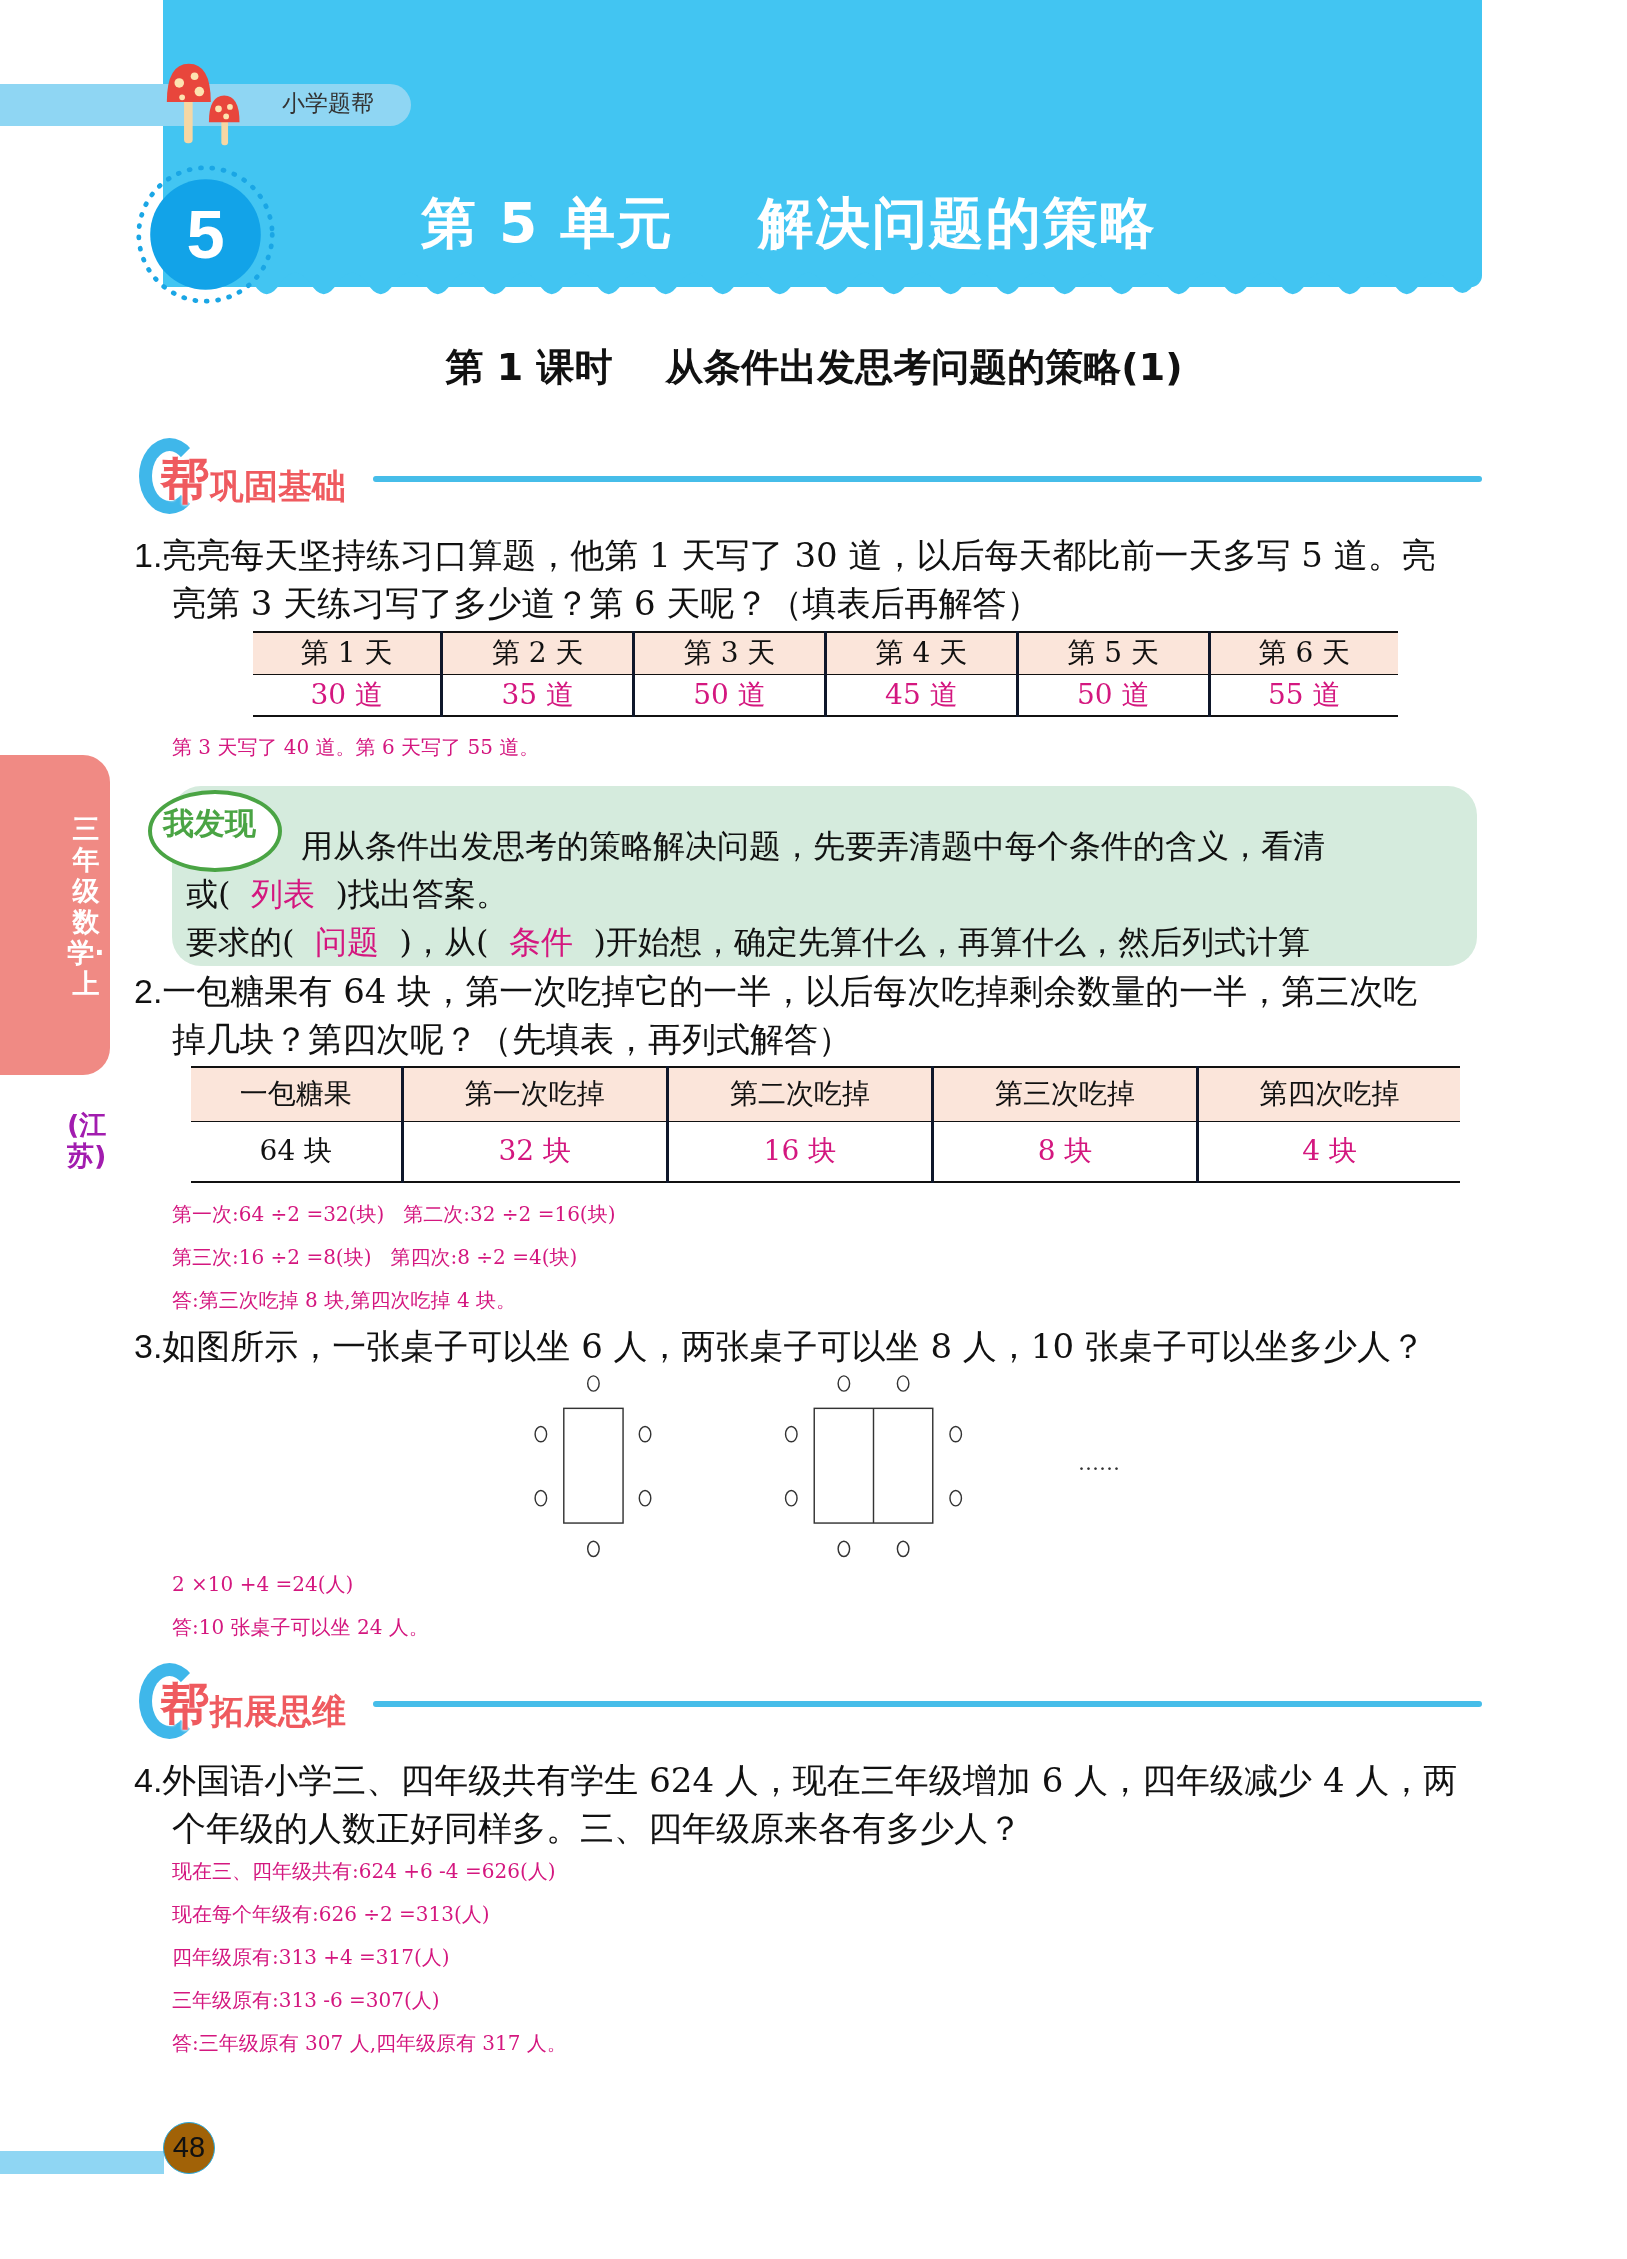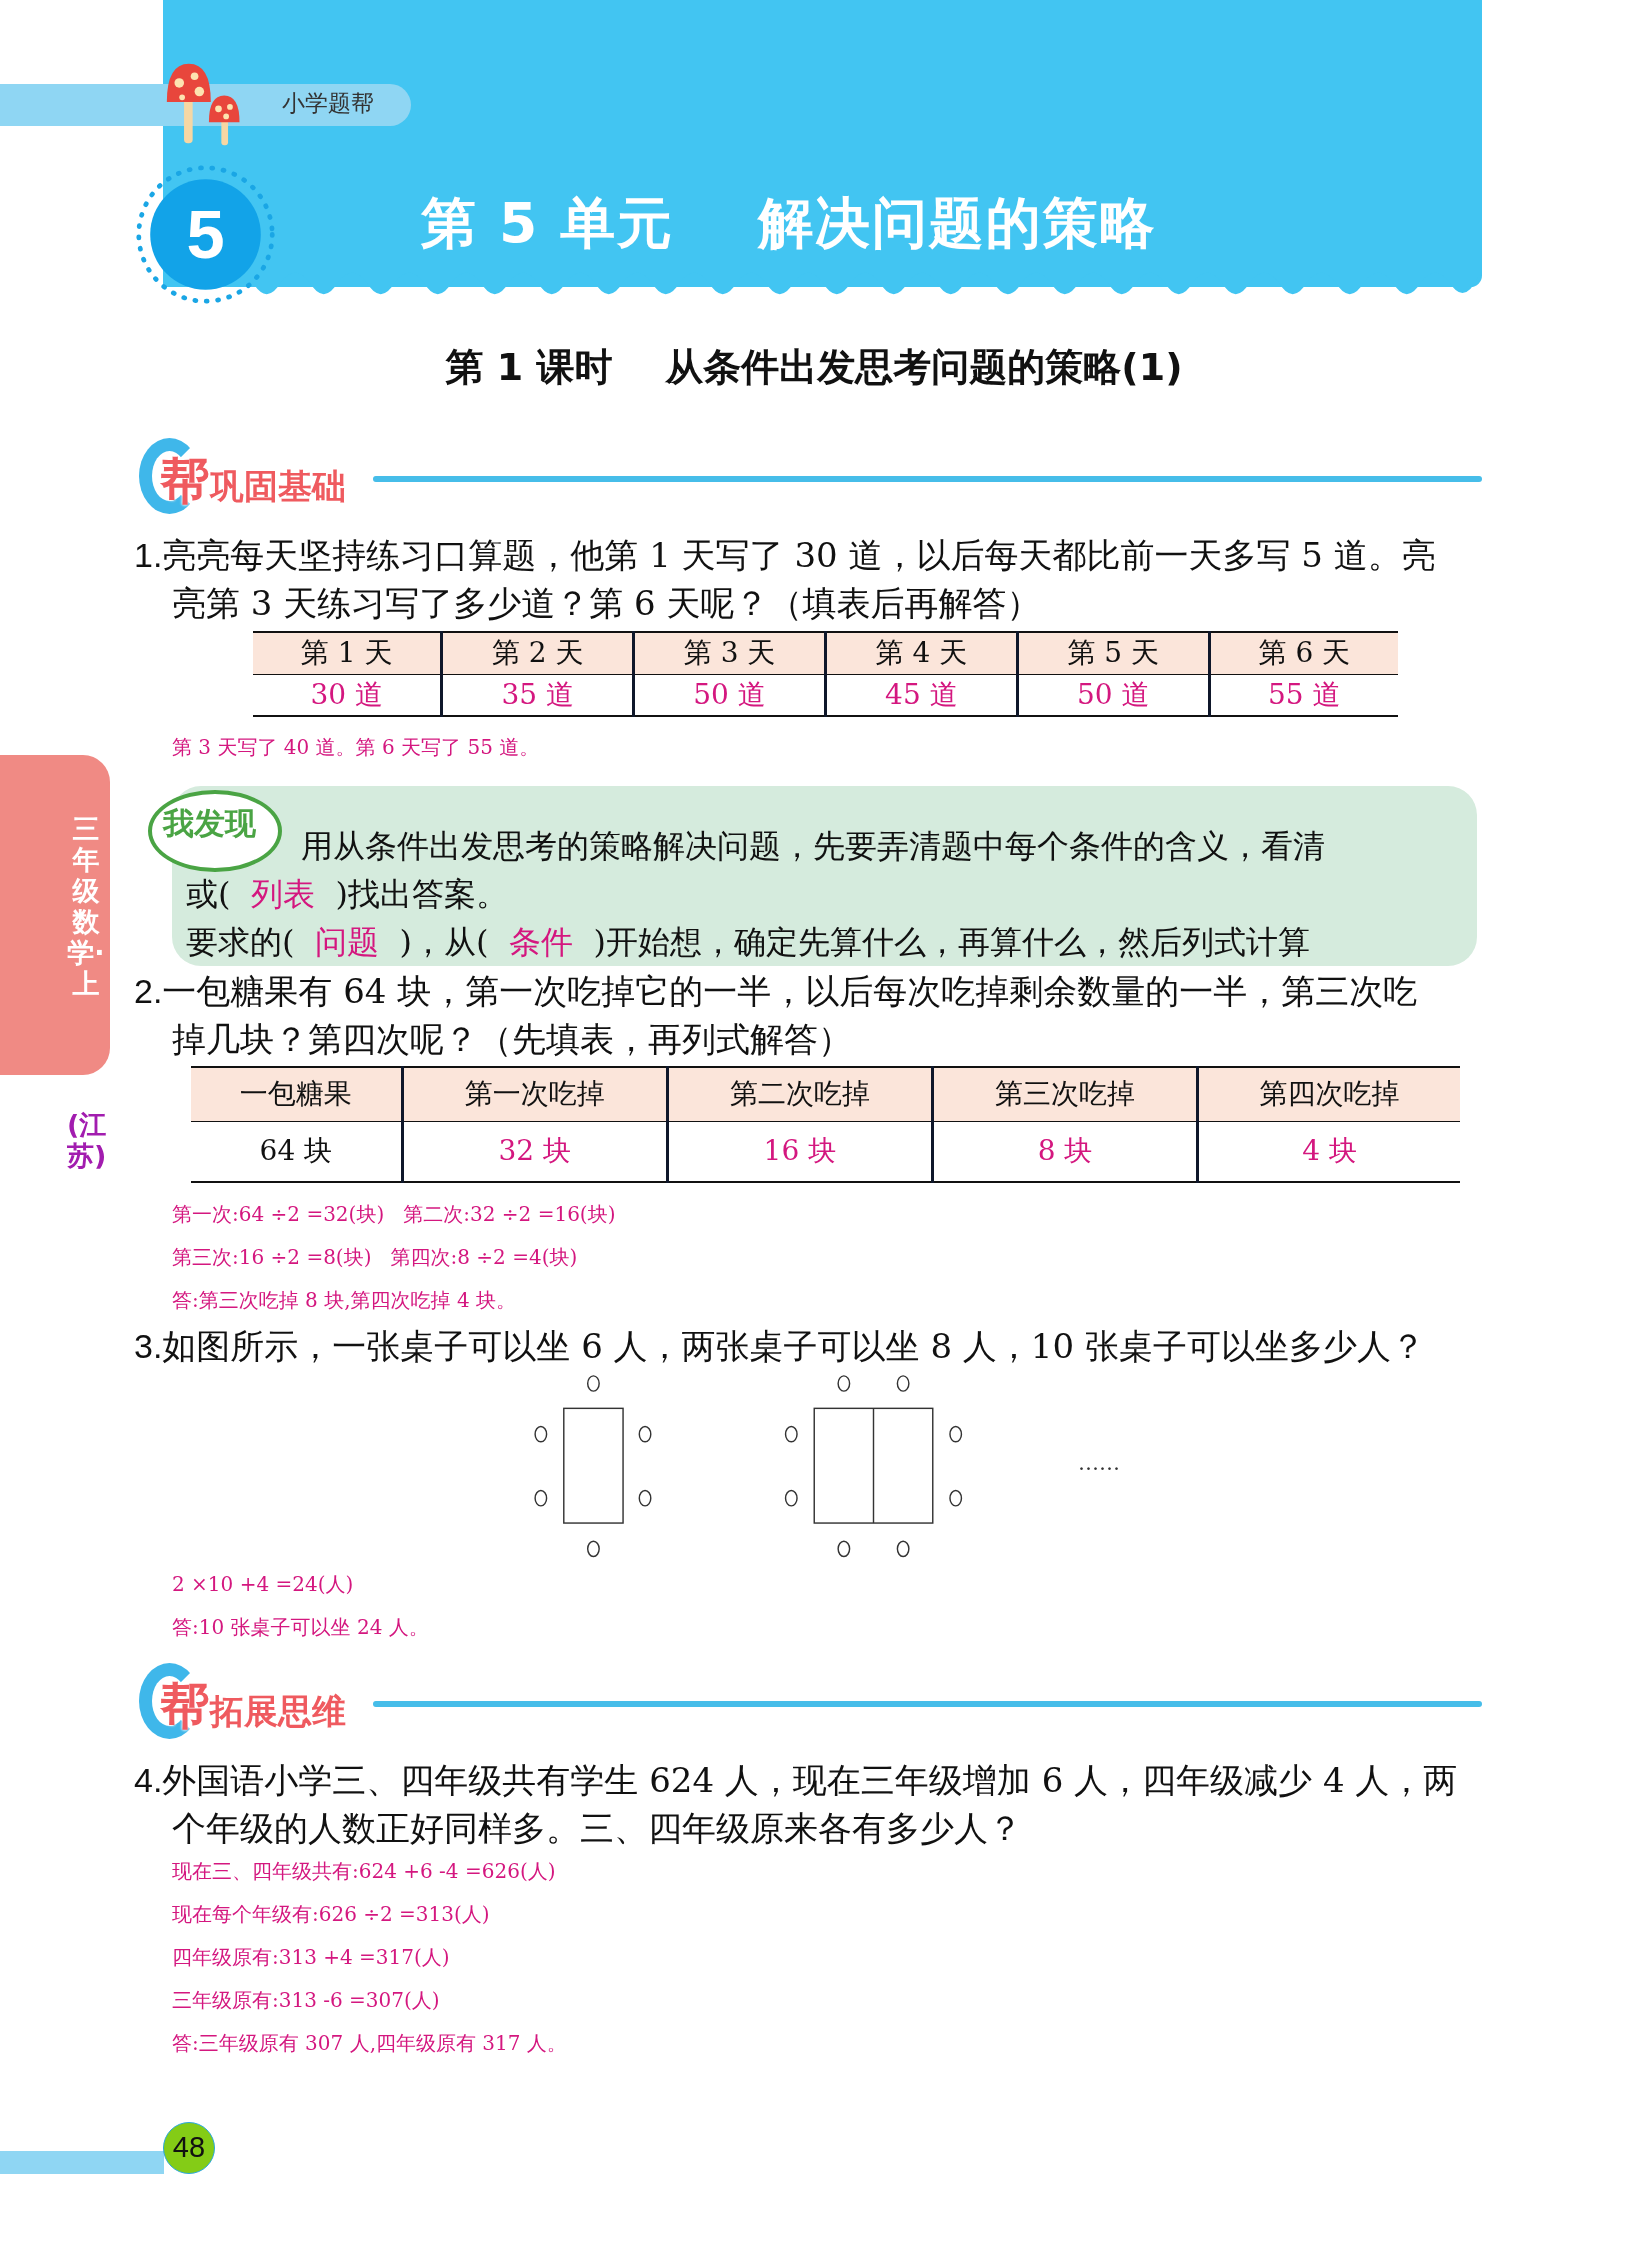--- a/index.html
+++ b/index.html
@@ -30,21 +30,21 @@
   .pink{color:#d4177f;}
   .discover{left:172px;top:786px;width:1305px;height:180px;background:#d5ebdd;border-radius:29px;}
   .discover-bubble{left:148px;top:790px;width:134px;height:82px;border:4.8px solid #4aa444;border-radius:50%;background:#fff;box-sizing:border-box;}
   .discover-label{left:163px;top:803px;font-family:"DejaVu Sans",sans-serif;font-weight:bold;font-size:31px;color:#4aa444;}
   .discover-text{left:186px;top:822px;width:1281px;font-size:32px;line-height:48px;}
   .discover-text .blank{display:inline-block;text-align:center;color:#d4177f;}
   .side-tab{left:0;top:755px;width:110px;height:320px;background:#f08a84;border-radius:0 27px 27px 0;}
   .side-text{left:67px;top:813px;width:38px;font-family:"DejaVu Sans",sans-serif;font-weight:bold;font-size:27px;color:#fff;line-height:31px;text-align:center;}
   .side-region{left:67px;top:1109px;width:38px;font-family:"DejaVu Sans",sans-serif;font-weight:bold;font-size:27px;color:#a21caf;line-height:31px;text-align:right;}
   .page-band{left:0;top:2151px;width:164px;height:23px;background:#8fd6f3;}
-  .page-circle{left:163px;top:2122px;width:52px;height:52px;border:1.9px solid #2aa8dc;border-radius:50%;background:#84cc16;box-sizing:border-box;text-align:center;line-height:48px;font-family:"Liberation Sans",sans-serif;font-size:29px;color:#111;}
+  .page-circle{left:163px;top:2122px;width:52px;height:52px;border:1.9px solid #2aa8dc;border-radius:50%;background:#a16207;box-sizing:border-box;text-align:center;line-height:48px;font-family:"Liberation Sans",sans-serif;font-size:29px;color:#111;}
 </style>
 </head>
 <body>
 
 <div class="abs header-block"></div>
 <svg class="abs wave" width="1319" height="38" viewBox="0 0 1380 40">
   <path d="M0 0 H1380 V10 Q1365 40 1350 15 Q1335 -5 1320 15 Q1305 40 1290 15 Q1275 -5 1260 15 Q1245 40 1230 15 Q1215 -5 1200 15 Q1185 40 1170 15 Q1155 -5 1140 15 Q1125 40 1110 15 Q1095 -5 1080 15 Q1065 40 1050 15 Q1035 -5 1020 15 Q1005 40 990 15 Q975 -5 960 15 Q945 40 930 15 Q915 -5 900 15 Q885 40 870 15 Q855 -5 840 15 Q825 40 810 15 Q795 -5 780 15 Q765 40 750 15 Q735 -5 720 15 Q705 40 690 15 Q675 -5 660 15 Q645 40 630 15 Q615 -5 600 15 Q585 40 570 15 Q555 -5 540 15 Q525 40 510 15 Q495 -5 480 15 Q465 40 450 15 Q435 -5 420 15 Q405 40 390 15 Q375 -5 360 15 Q345 40 330 15 Q315 -5 300 15 Q285 40 270 15 Q255 -5 240 15 Q225 40 210 15 Q195 -5 180 15 Q165 40 150 15 Q135 -5 120 15 Q105 40 90 15 L0 15 Z" fill="#42c5f2"></path>
 </svg>
 <div class="abs header-band"></div>
 <svg class="abs" style="left:163px;top:59px" width="110" height="91" viewBox="0 0 115 95">

